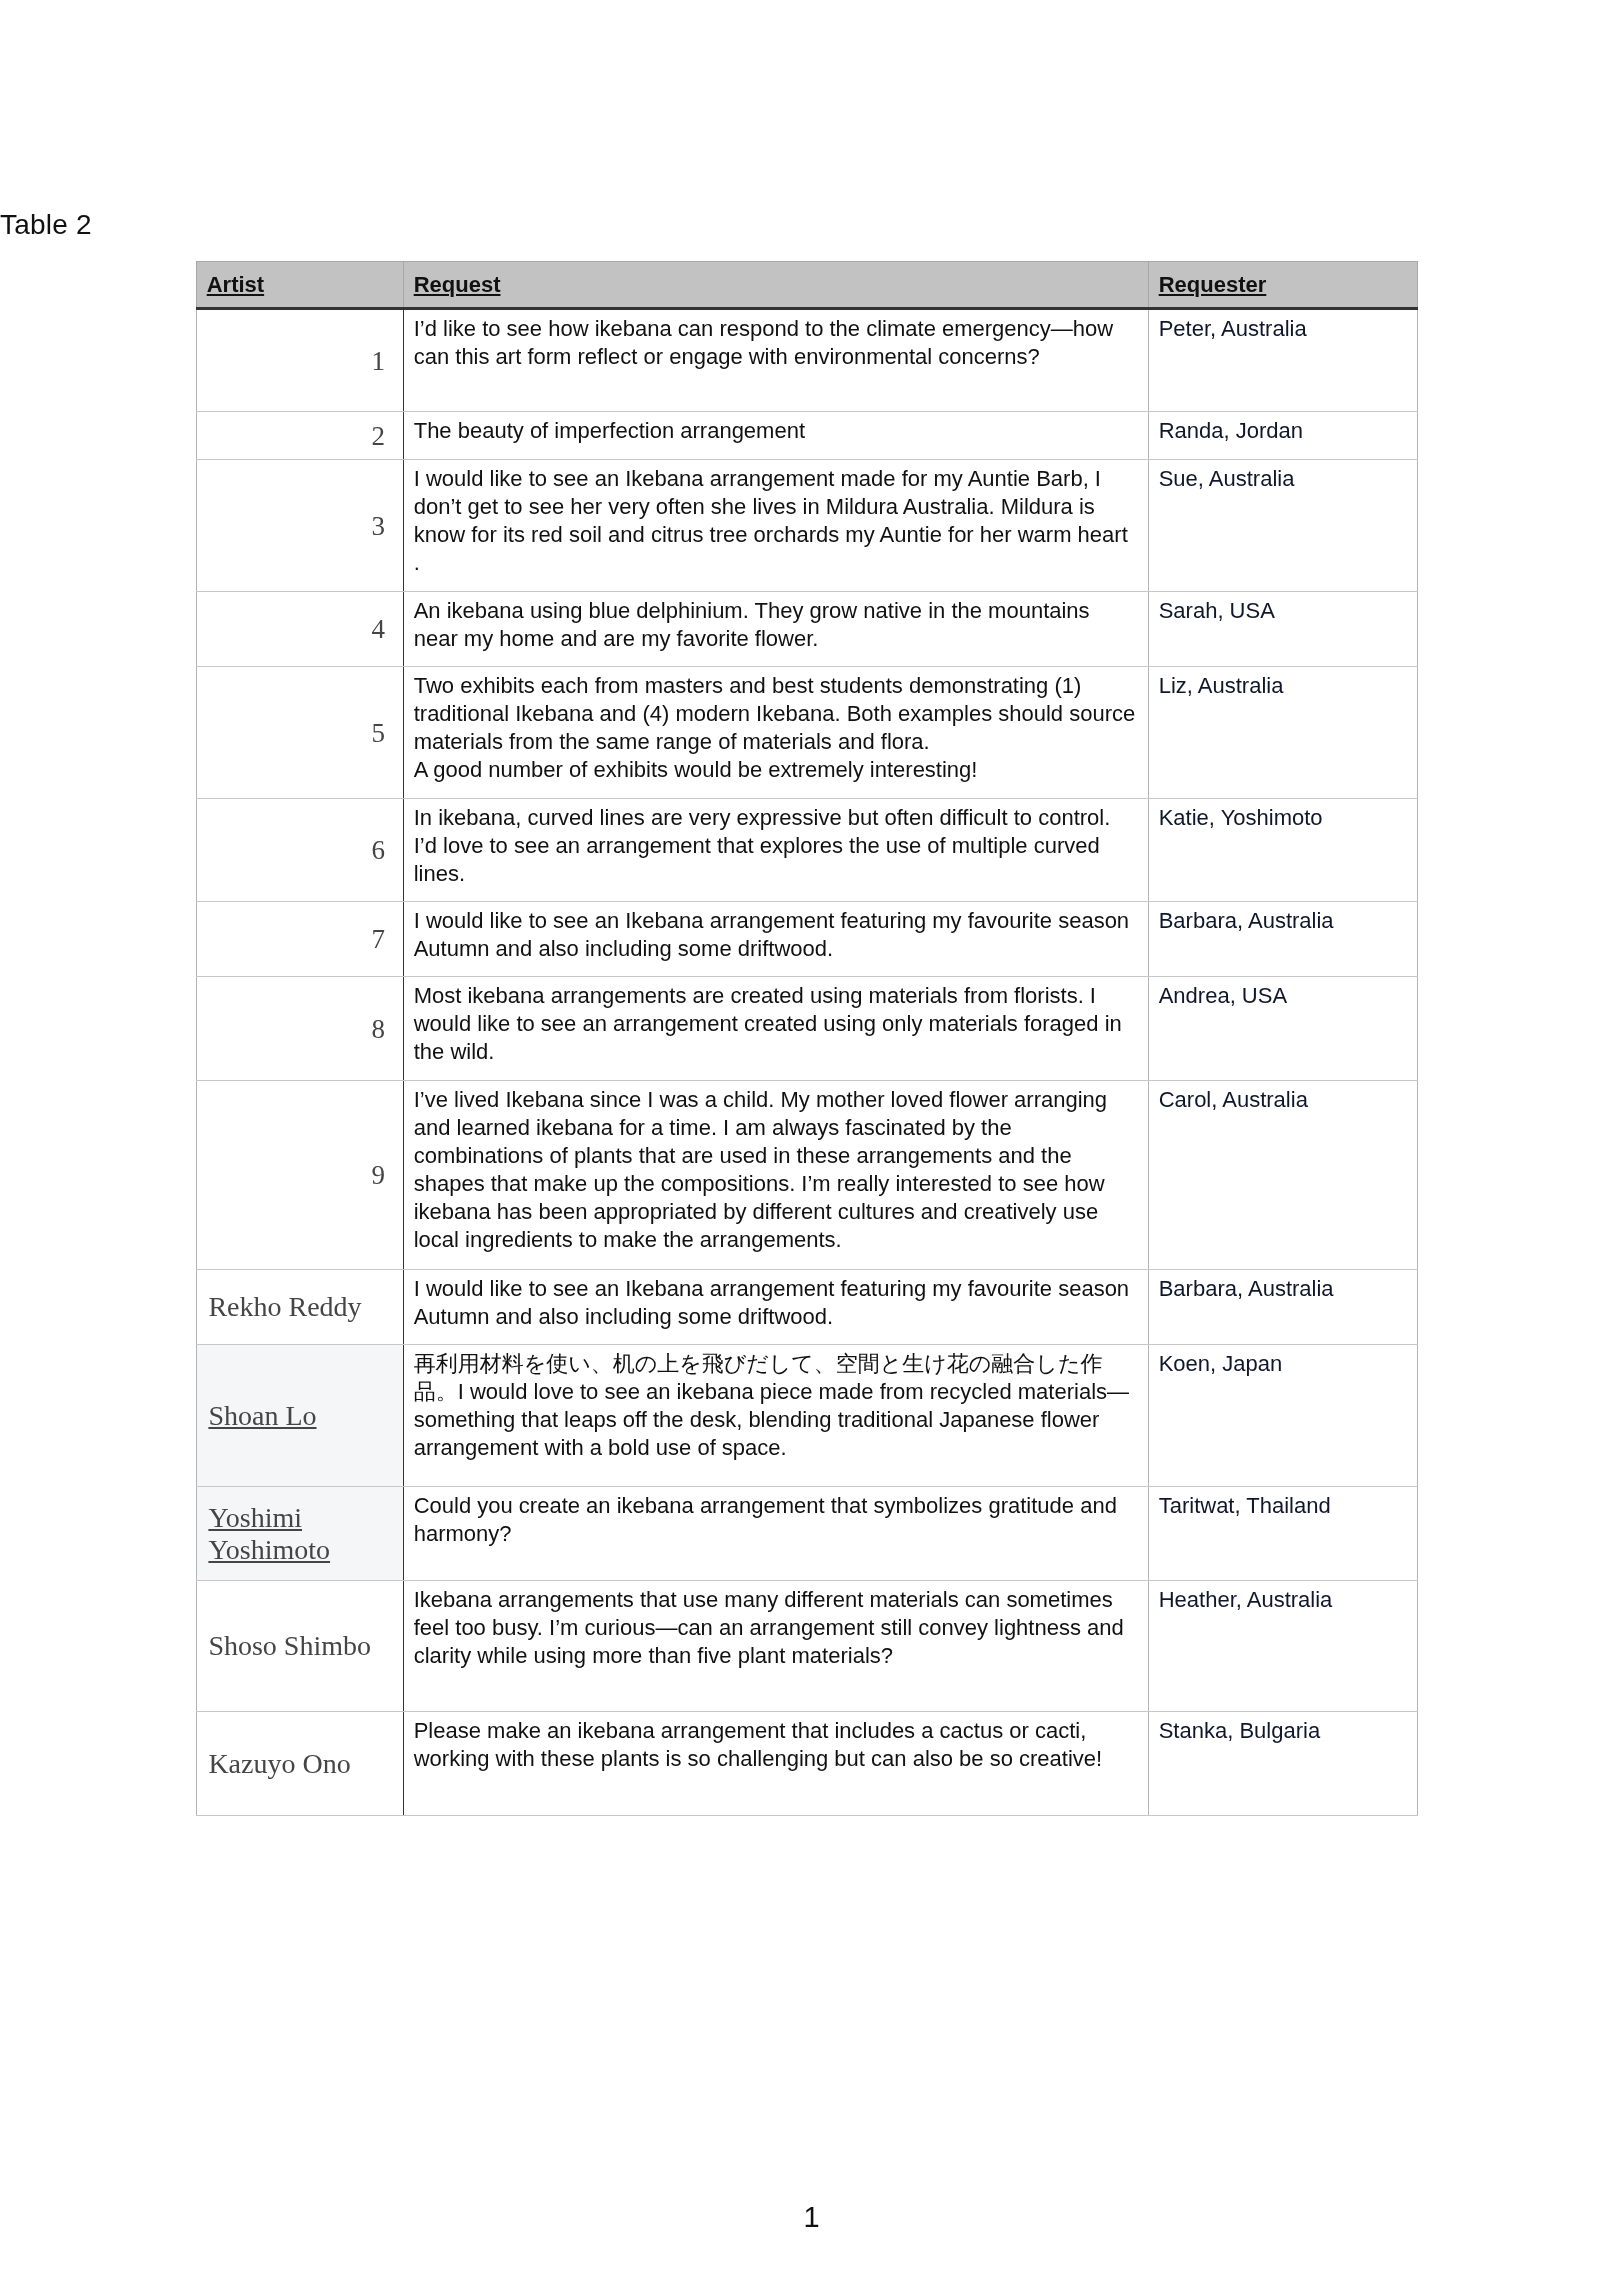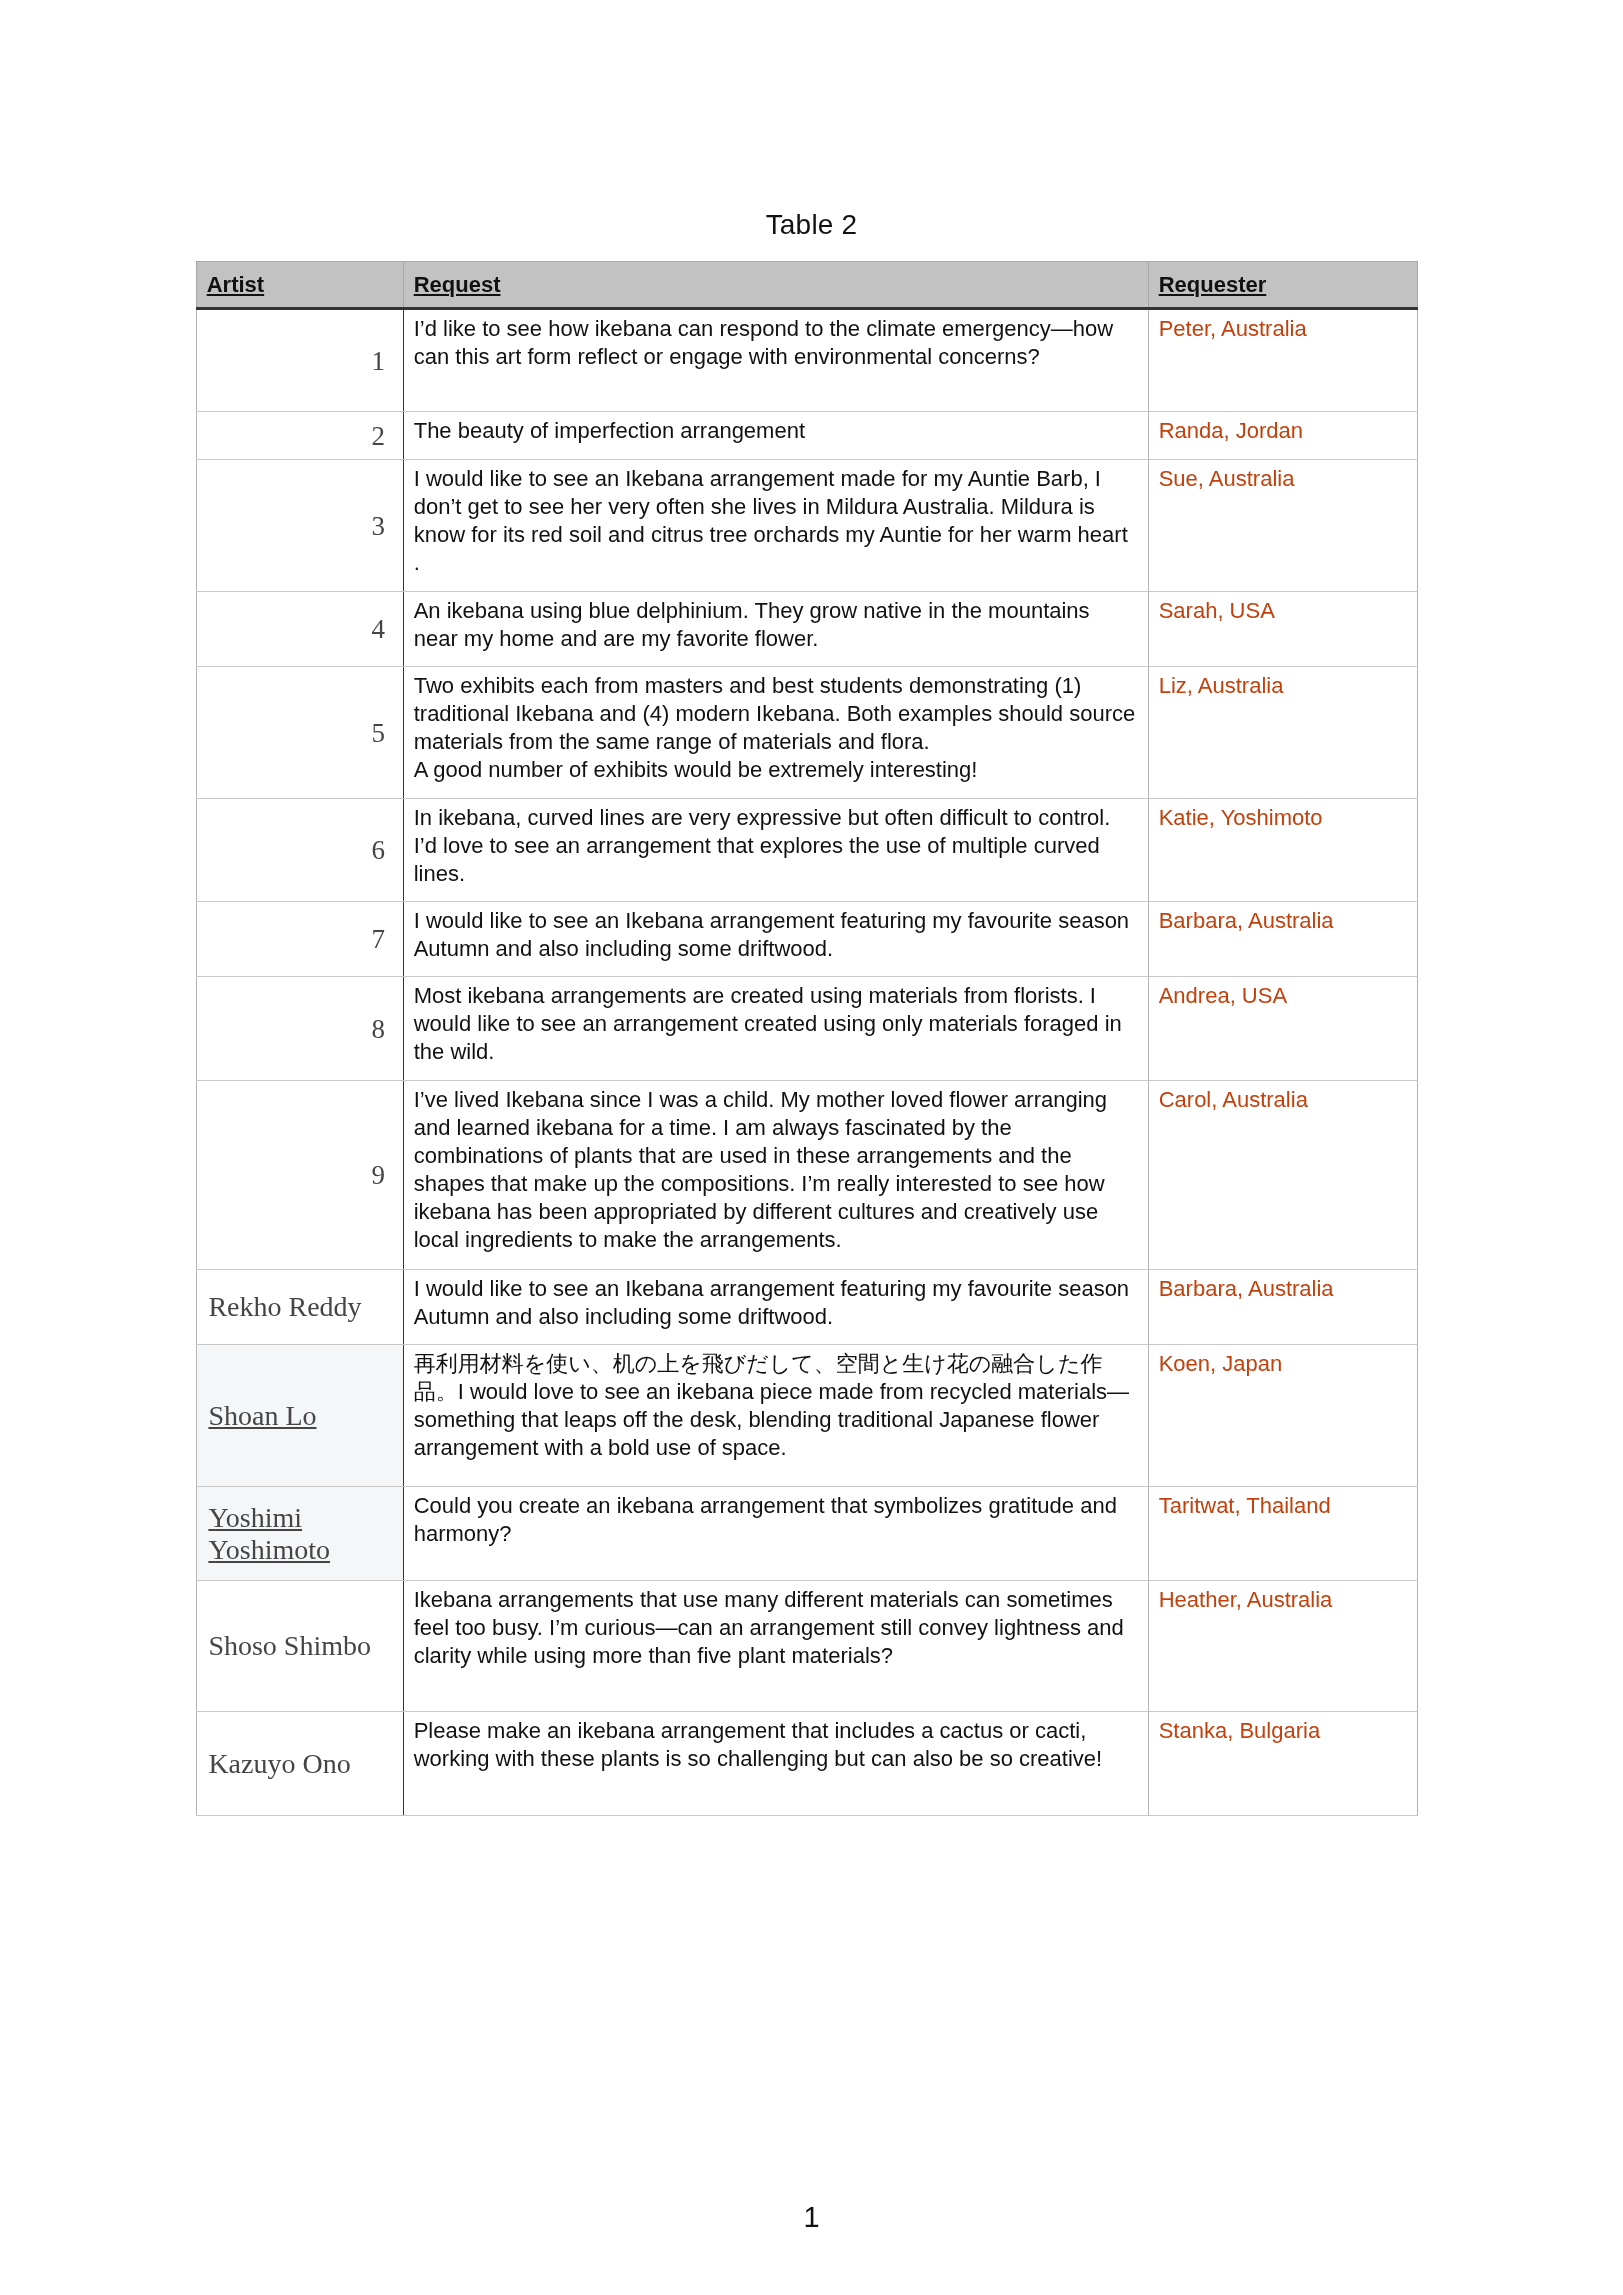--- a/index.html
+++ b/index.html
@@ -13,21 +13,21 @@
       position: relative;
       overflow: hidden;
       font-family: "Liberation Sans", sans-serif;
       color: #111111;
     }
     .page-title {
       position: absolute;
       top: 209px;
       left: 0;
       width: 100%;
-      text-align: center;
+      text-align: left;
       font-size: 28px;
       font-family: "Liberation Sans", sans-serif;
       color: #111;
       letter-spacing: 0.2px;
     }
     table.data-table {
       position: absolute;
       top: 261px;
       left: 196px;
       width: 1221px;
@@ -81,21 +81,21 @@
     }
     tbody td.artist.tinted {
       background: #f5f6f8;
       text-decoration: underline;
     }
     tbody td.request {
       color: #111;
       white-space: pre-line;
     }
     tbody td.requester {
-      color: #c2410c;
+      color: #0f172a;
     }
     .page-number {
       position: absolute;
       top: 2201px;
       left: 0;
       width: 100%;
       text-align: center;
       font-size: 29px;
       color: #111;
     }

